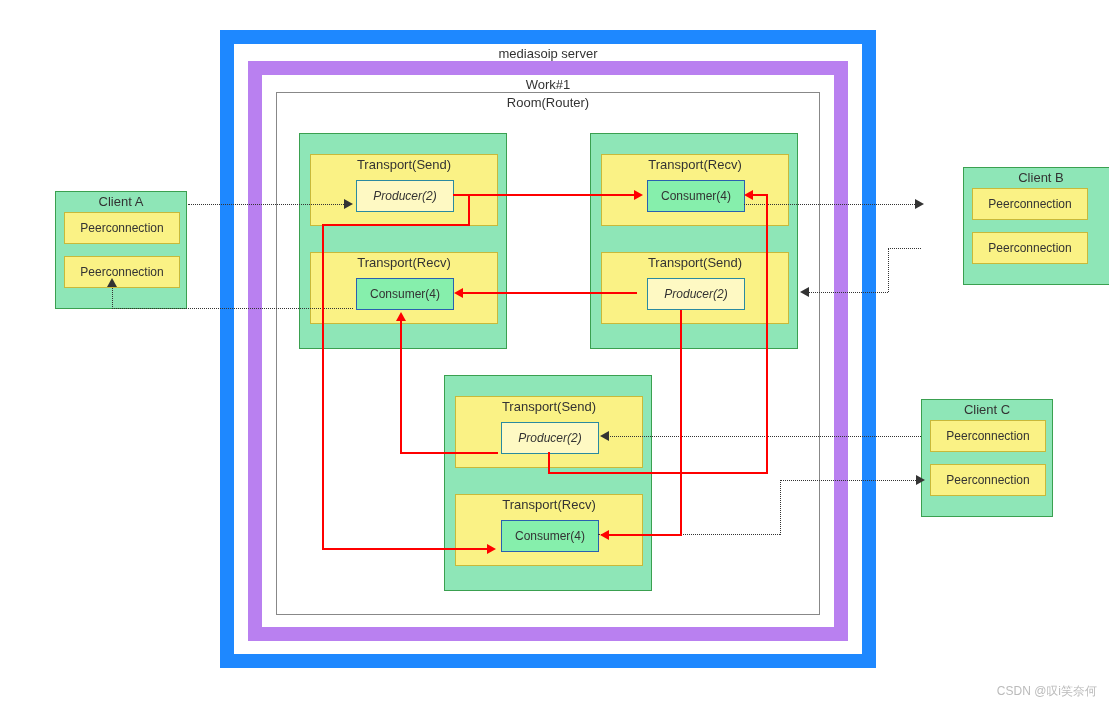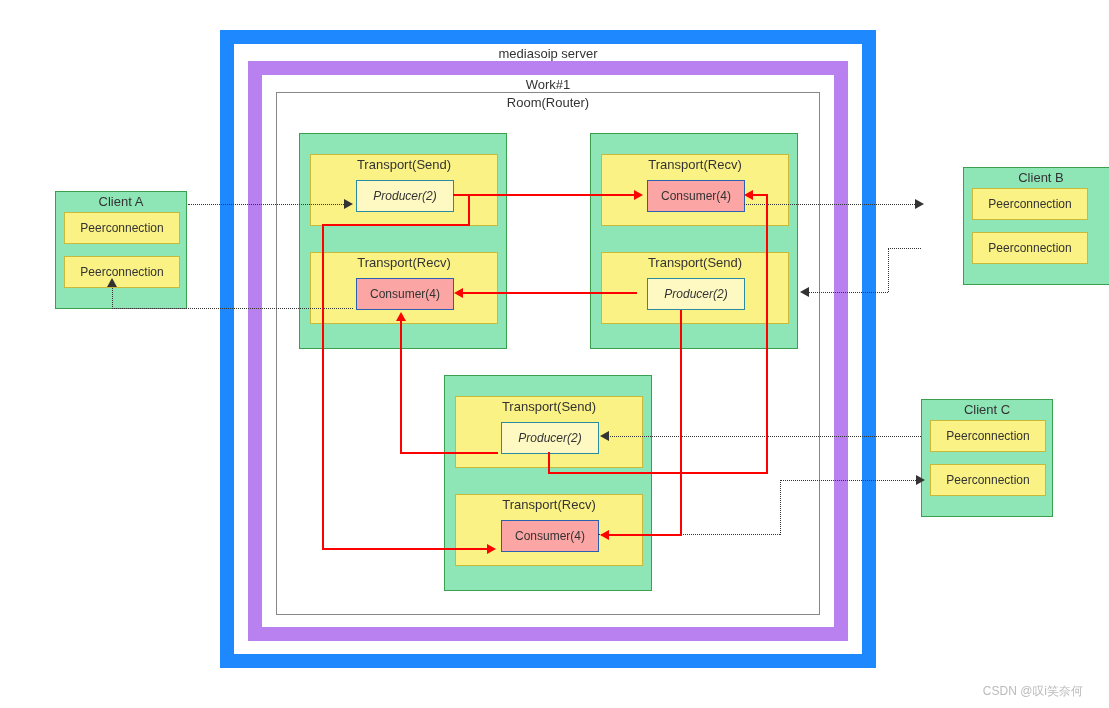--- a/index.html
+++ b/index.html
@@ -42,33 +42,33 @@
     border: 1px solid #c8b93a;
     background: #faf285;
   }
   .producer {
     border: 1px solid #2a8aa0;
     background: #fef9c3;
     font-style: italic;
   }
   .consumer {
     border: 1px solid #2a60b0;
-    background: #fca5a5;
+    background: #86efac;
   }
   .inner {
     display: flex;
     align-items: center;
     justify-content: center;
     height: 100%;
     width: 100%;
     font-size: 12px;
   }
   .watermark {
     position: absolute;
-    right: 26px;
+    right: 12px;
     bottom: 8px;
     font-size: 12px;
     color: #bbb;
   }
   .line {
     position: absolute;
     pointer-events: none;
   }
   .line.dotted { border-top: 1.5px dotted #333; }
   .line.vertical.dotted { border-left: 1.5px dotted #333; border-top: none; }

